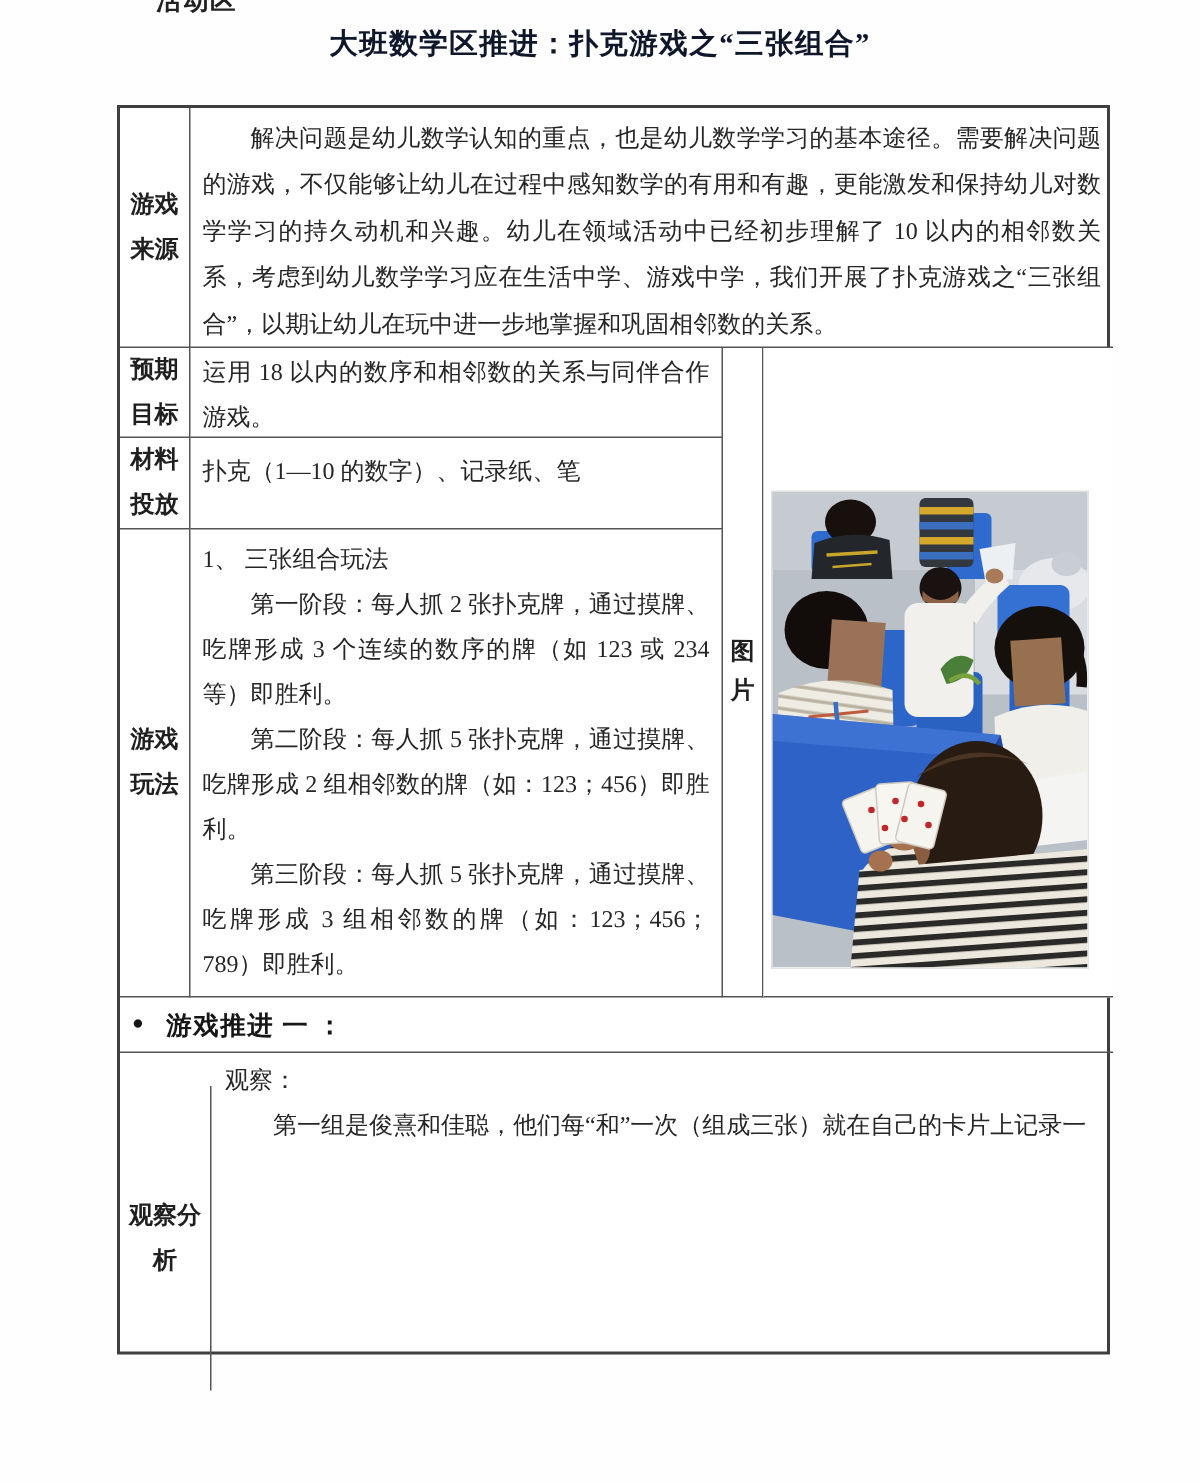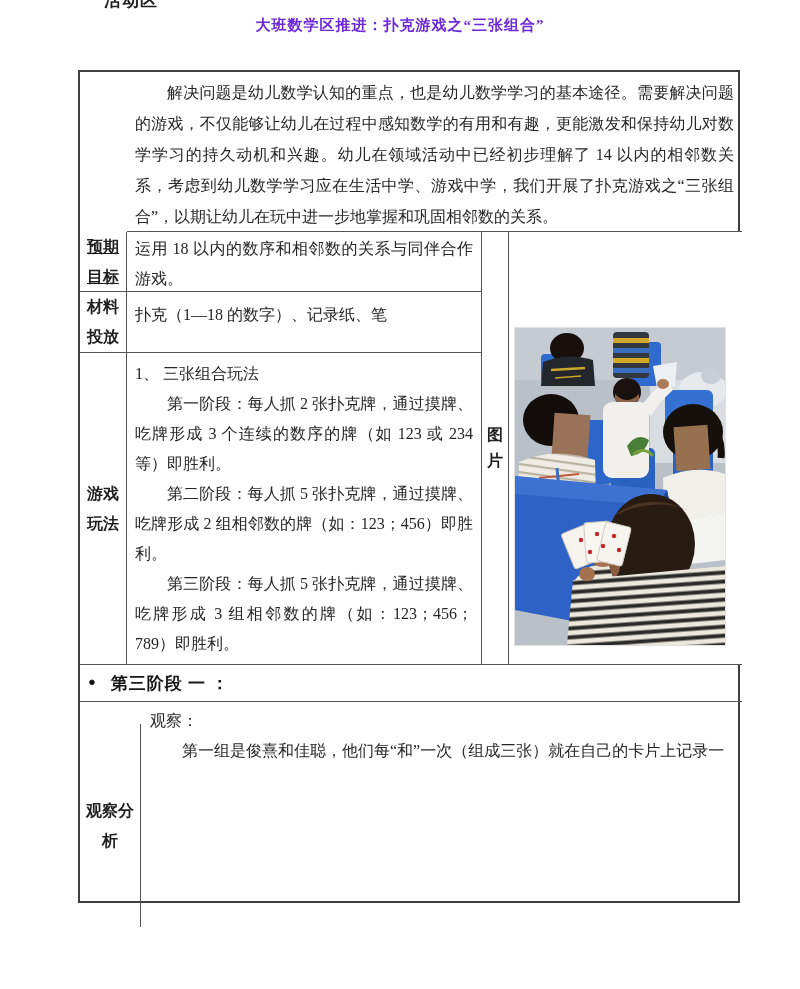--- a/index.html
+++ b/index.html
@@ -8,21 +8,21 @@
     overflow:hidden;
     font-family:"Liberation Serif","DejaVu Serif",serif;
     color:#2b2b2b;
   }
   .corner-text{
     position:absolute;left:104px;top:-11px;font-size:17px;font-weight:bold;
     letter-spacing:1px;color:#222;
   }
   .doc-title{
     position:absolute;left:0;top:16px;width:100%;text-align:center;
-    font-size:15px;font-weight:bold;letter-spacing:1px;color:#6d28d9;
+    font-size:19px;font-weight:bold;letter-spacing:1px;color:#0f172a;
   }
   .sheet{
     position:absolute;left:78px;top:70px;width:662px;height:833px;
     border:2px solid #3f3f3f;box-sizing:border-box;background:#fff;
   }
   .cell{position:absolute;box-sizing:border-box;overflow:hidden;}
   .b-r{border-right:1px solid #555;}
   .b-b{border-bottom:1px solid #555;}
   .label-cell{
     display:flex;align-items:center;justify-content:center;text-align:center;
@@ -56,32 +56,33 @@
 <body>
 
 <div class="page">
 
   <div class="corner-text">活动区</div>
 
   <div class="doc-title">大班数学区推进：扑克游戏之“三张组合”</div>
 
   <div class="sheet">
 
+    <div class="cell label-cell b-r b-b" style="left:0;top:0;width:47px;height:160px;">游戏来源</div>
     <div class="cell body-text b-b" style="left:47px;top:0;width:615px;height:160px;line-height:31px;">
-      <p class="indent">解决问题是幼儿数学认知的重点，也是幼儿数学学习的基本途径。需要解决问题的游戏，不仅能够让幼儿在过程中感知数学的有用和有趣，更能激发和保持幼儿对数学学习的持久动机和兴趣。幼儿在领域活动中已经初步理解了 14 以内的相邻数关系，考虑到幼儿数学学习应在生活中学、游戏中学，我们开展了扑克游戏之“三张组合”，以期让幼儿在玩中进一步地掌握和巩固相邻数的关系。</p>
-    </div>
-
-    <div class="cell label-cell b-r b-b" style="left:0;top:160px;width:47px;height:60px;text-decoration:underline;">预期目标</div>
+      <p class="indent">解决问题是幼儿数学认知的重点，也是幼儿数学学习的基本途径。需要解决问题的游戏，不仅能够让幼儿在过程中感知数学的有用和有趣，更能激发和保持幼儿对数学学习的持久动机和兴趣。幼儿在领域活动中已经初步理解了 10 以内的相邻数关系，考虑到幼儿数学学习应在生活中学、游戏中学，我们开展了扑克游戏之“三张组合”，以期让幼儿在玩中进一步地掌握和巩固相邻数的关系。</p>
+    </div>
+
+    <div class="cell label-cell b-r b-b" style="left:0;top:160px;width:47px;height:60px;">预期目标</div>
     <div class="cell body-text b-r b-b" style="left:47px;top:160px;width:355px;height:60px;line-height:30px;padding-top:2px;">
       <p>运用 18 以内的数序和相邻数的关系与同伴合作游戏。</p>
     </div>
 
     <div class="cell label-cell b-r b-b" style="left:0;top:220px;width:47px;height:61px;">材料投放</div>
     <div class="cell body-text b-r b-b" style="left:47px;top:220px;width:355px;height:61px;line-height:30px;padding-top:8px;">
-      <p>扑克（1—18 的数字）、记录纸、笔</p>
+      <p>扑克（1—10 的数字）、记录纸、笔</p>
     </div>
 
     <div class="cell label-cell b-r b-b" style="left:0;top:281px;width:47px;height:312px;">游戏玩法</div>
     <div class="cell body-text b-r b-b" style="left:47px;top:281px;width:355px;height:312px;line-height:30px;padding-top:6px;">
       <p>1、 三张组合玩法</p>
       <p class="indent">第一阶段：每人抓 2 张扑克牌，通过摸牌、吃牌形成 3 个连续的数序的牌（如 123 或 234 等）即胜利。</p>
       <p class="indent">第二阶段：每人抓 5 张扑克牌，通过摸牌、吃牌形成 2 组相邻数的牌（如：123；456）即胜利。</p>
       <p class="indent">第三阶段：每人抓 5 张扑克牌，通过摸牌、吃牌形成 3 组相邻数的牌（如：123；456；789）即胜利。</p>
     </div>
 
@@ -184,21 +185,21 @@
             <circle cx="99" cy="208" r="2.2" fill="#c0272d"></circle>
             <circle cx="104" cy="222" r="2.2" fill="#c0272d"></circle>
             <circle cx="75" cy="224" r="2.2" fill="#c0272d"></circle>
           </g>
         </g>
       </svg>
     </div>
 
     <div class="cell section-row b-b" style="left:0;top:593px;width:662px;height:37px;">
       <span class="bullet">●</span>
-      <span>第三阶段 一 ：</span>
+      <span>游戏推进 一 ：</span>
     </div>
 
     <div class="cell label-cell b-r" style="left:0;top:652px;width:61px;height:203px;">观察分析</div>
     <div class="cell body-text obs-text" style="left:61px;top:630px;width:601px;height:203px;">
       <p>观察：</p>
       <p class="indent">第一组是俊熹和佳聪，他们每“和”一次（组成三张）就在自己的卡片上记录一</p>
     </div>
 
   </div>
 </div>

